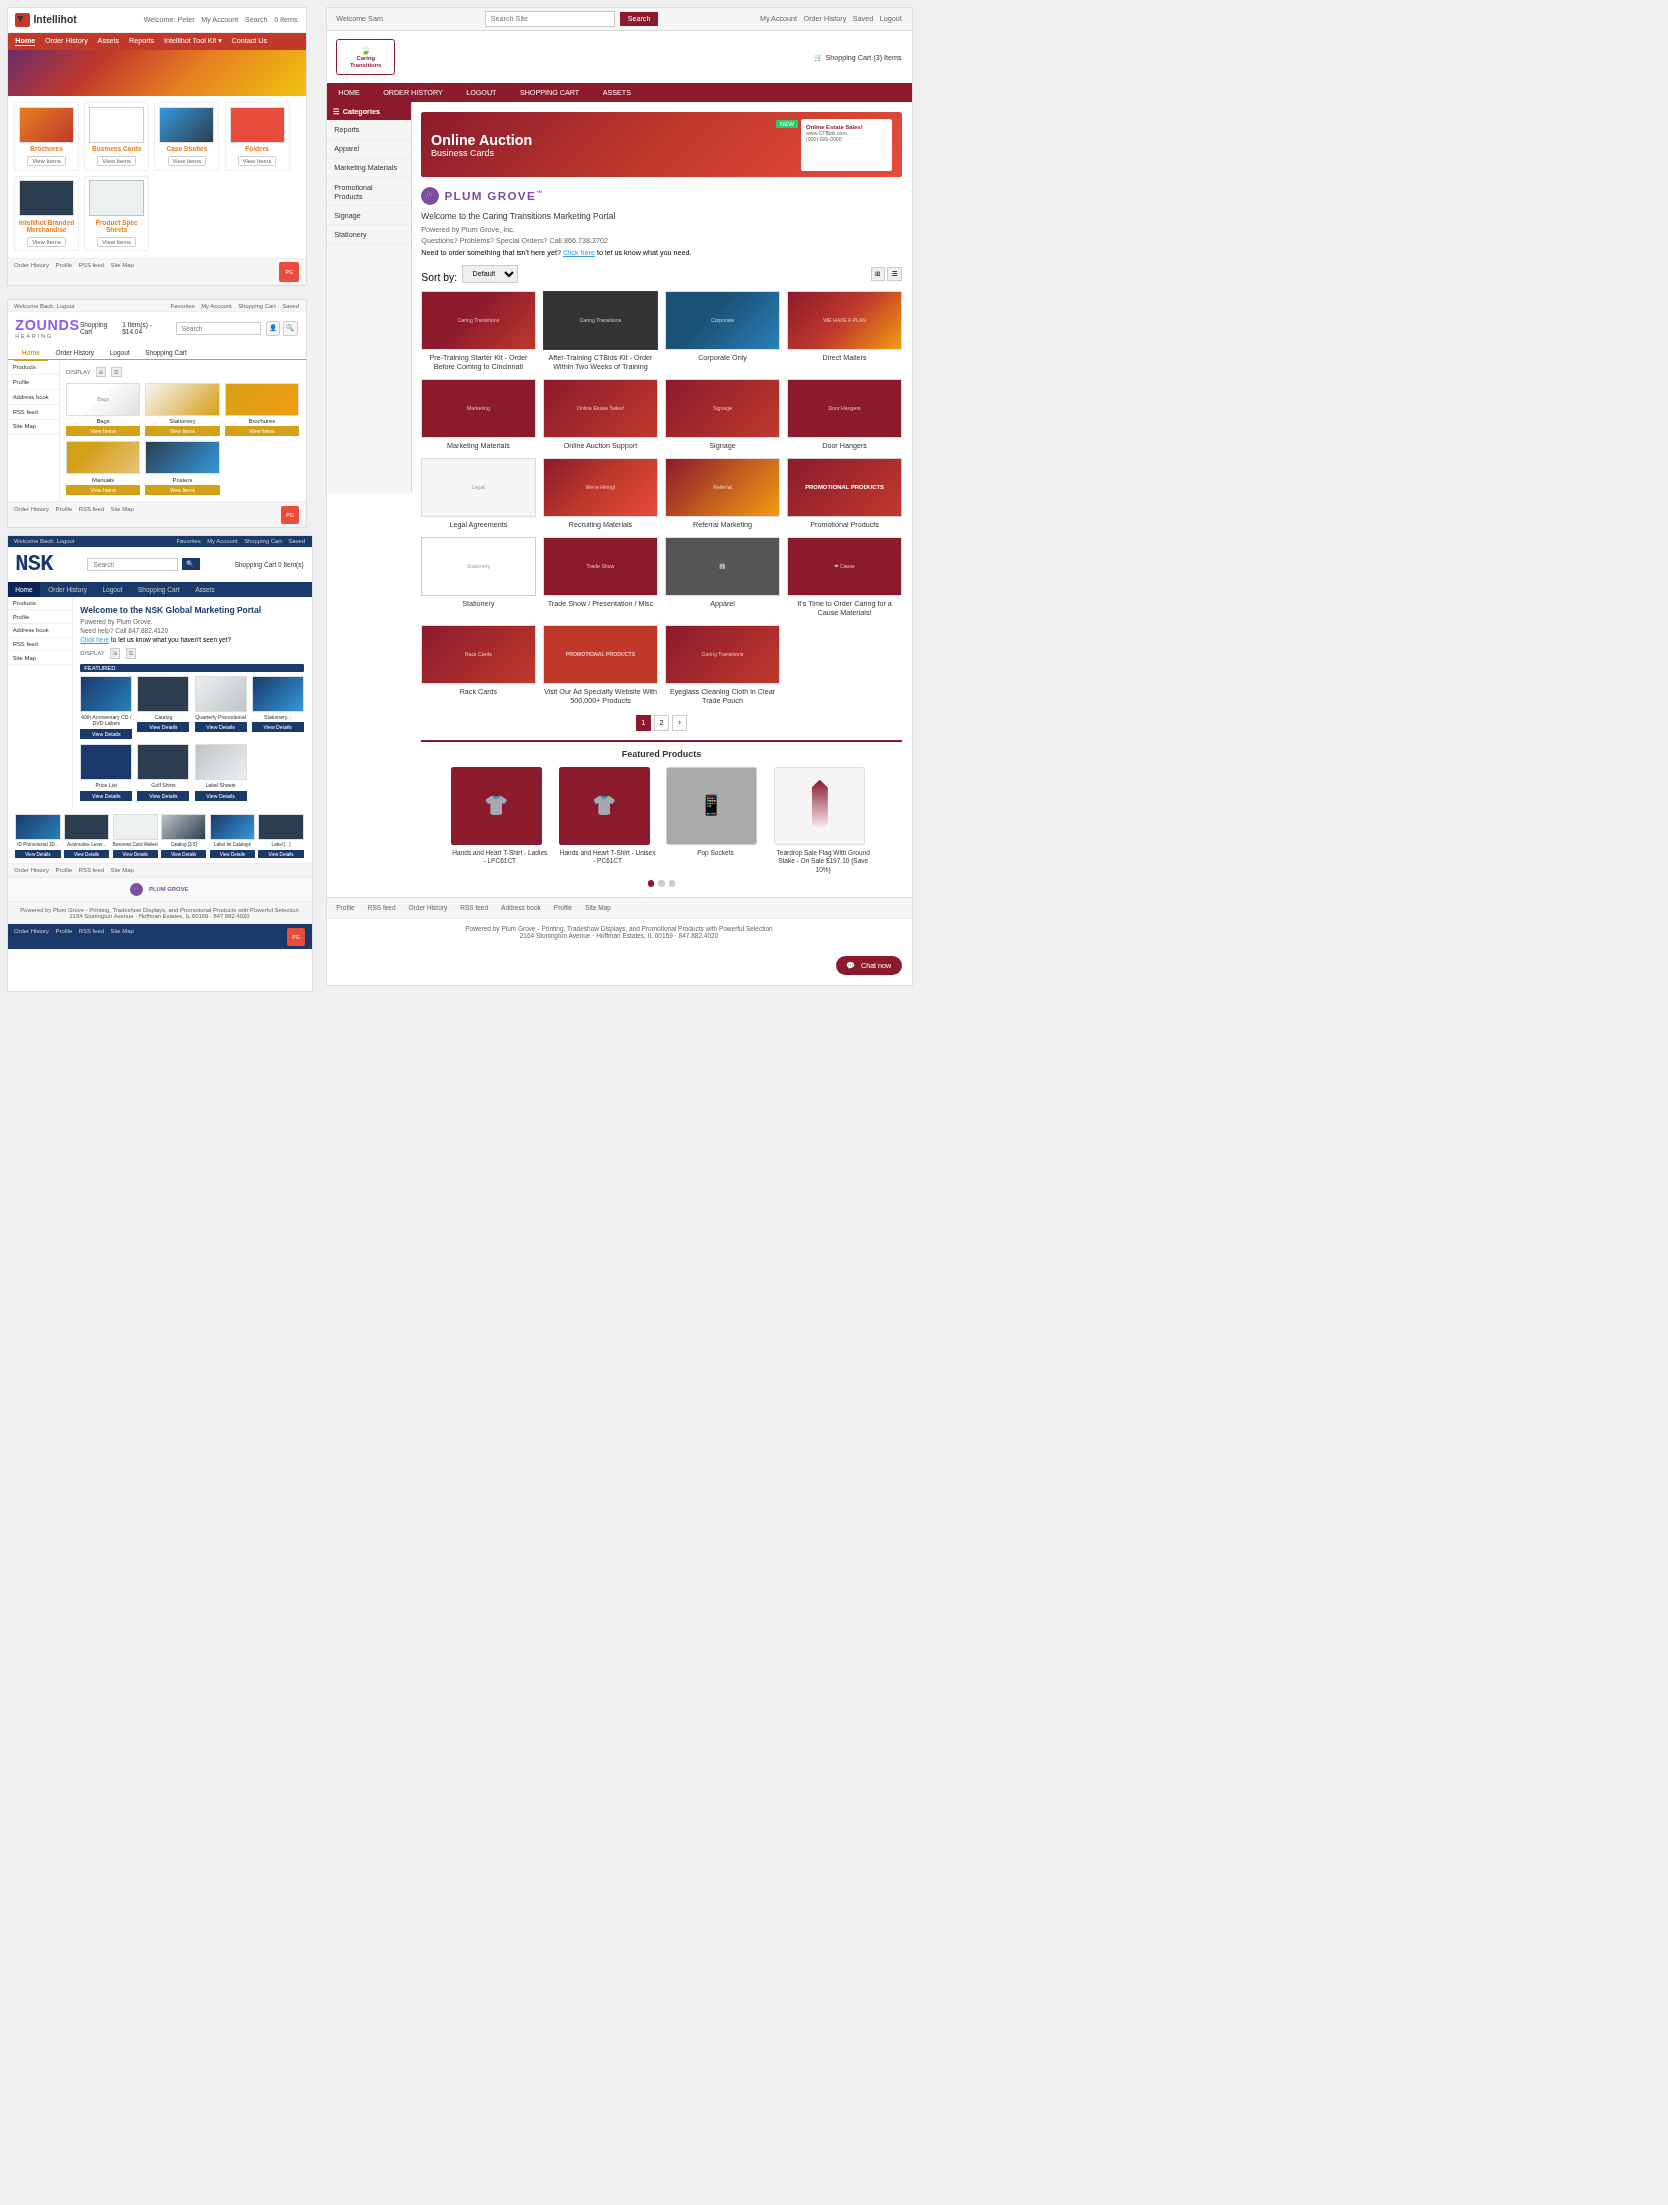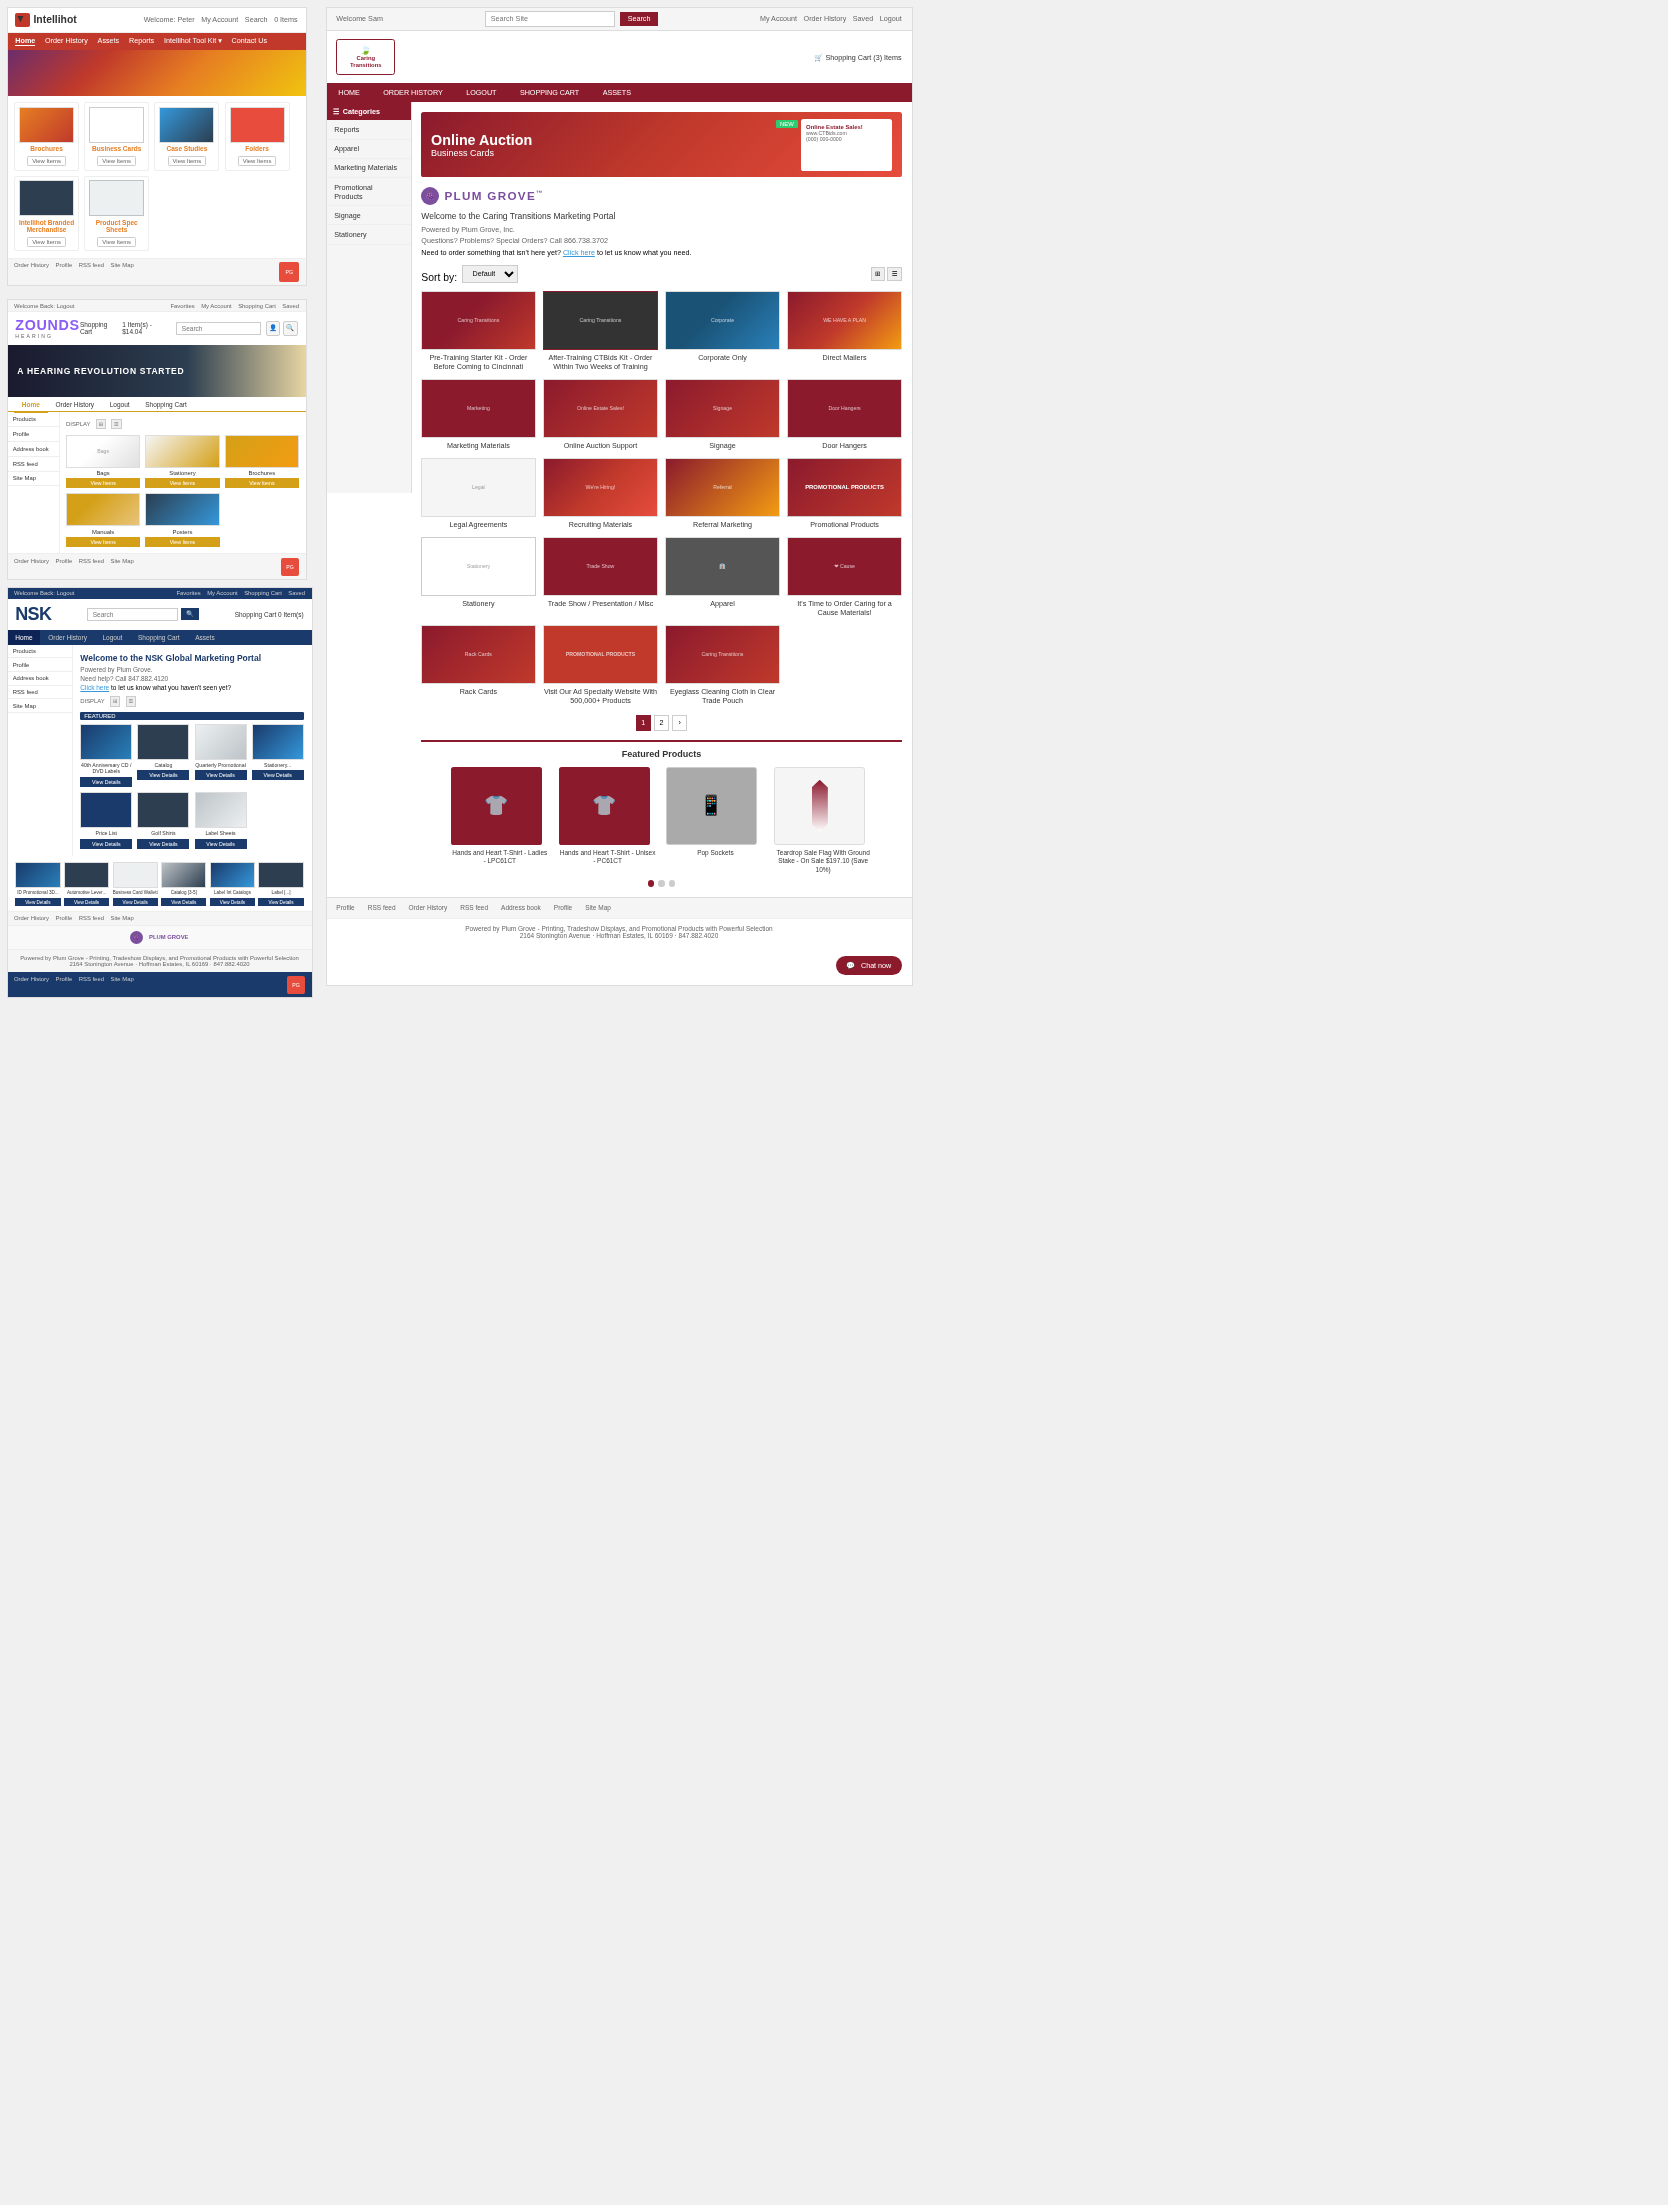--- a/index.html
+++ b/index.html
@@ -183,21 +183,21 @@
     .z-footer-icon { width: 18px; height: 18px; background: #e74c3c; border-radius: 2px; margin-left: auto; display: flex; align-items: center; justify-content: center; color: #fff; font-size: 5.2px; }
 
     
     .nsk-portal {
       background: #fff;
       border: 0.7px solid #ddd;
       flex: 1;
     }
     .nsk-top-bar { background: #1a3a6b; padding: 2.6px 6.5px; font-size: 5.9px; color: #ccc; display: flex; align-items: center; justify-content: space-between; }
     .nsk-header { padding: 5.2px 7.8px; display: flex; align-items: center; justify-content: space-between; background: #fff; }
-    .nsk-logo { font-size: 18px; font-weight: 900; color: #1a3a6b; letter-spacing: -0.7px; }
+    .nsk-logo { font-size: 22px; font-weight: 900; color: #1a3a6b; letter-spacing: -0.7px; font-family: Liberation Mono, monospace; }
     .nsk-search { display: flex; gap: 3.3px; align-items: center; }
     .nsk-search-input { border: 0.7px solid #ccc; padding: 2px 5.2px; font-size: 6.5px; width: 91px; }
     .nsk-search-btn { background: #1a3a6b; color: #fff; border: none; padding: 2px 5.2px; font-size: 6.5px; cursor: pointer; }
     .nsk-cart { font-size: 6.5px; color: #333; }
     .nsk-nav { background: #1a3a6b; display: flex; }
     .nsk-nav span { color: #ccc; padding: 3.9px 7.8px; font-size: 6.5px; cursor: pointer; }
     .nsk-nav span.active { color: #fff; background: #0f2456; }
     .nsk-content { display: flex; }
     .nsk-sidebar { width: 65px; border-right: 0.7px solid #eee; }
     .nsk-sidebar-item { padding: 3.3px 5.2px; font-size: 5.9px; color: #333; border-bottom: 0.7px solid #eee; cursor: pointer; }
@@ -336,25 +336,20 @@
             <span>Shopping Cart</span>
             <span>1 Item(s) - $14.04</span>
           </div>
           <input class="z-search" type="text" placeholder="Search" style="">
           <div class="z-icons">
             <div class="z-icon-btn">👤</div>
             <div class="z-icon-btn">🔍</div>
           </div>
         </div>
       </div>
-      <div class="z-banner">
-        <div>
-          <div class="z-banner-text">A HEARING REVOLUTION STARTED</div>
-        </div>
-      </div>
       <div class="z-nav">
         <span class="active">Home</span>
         <span>Order History</span>
         <span>Logout</span>
         <span>Shopping Cart</span>
       </div>
       <div class="z-content">
         <div class="z-sidebar">
           <div class="z-sidebar-item">Products</div>
           <div class="z-sidebar-item">Profile</div>

